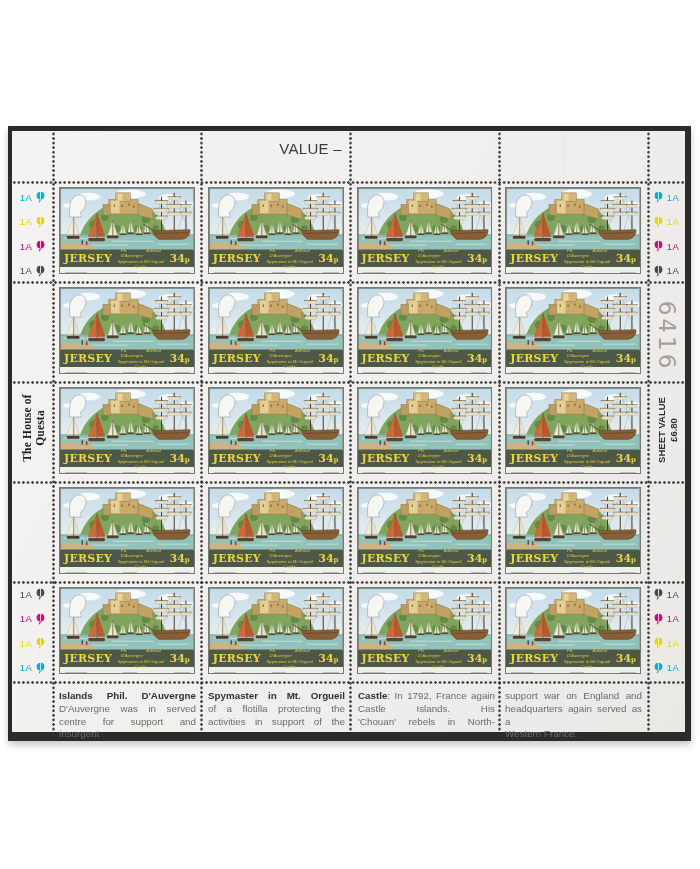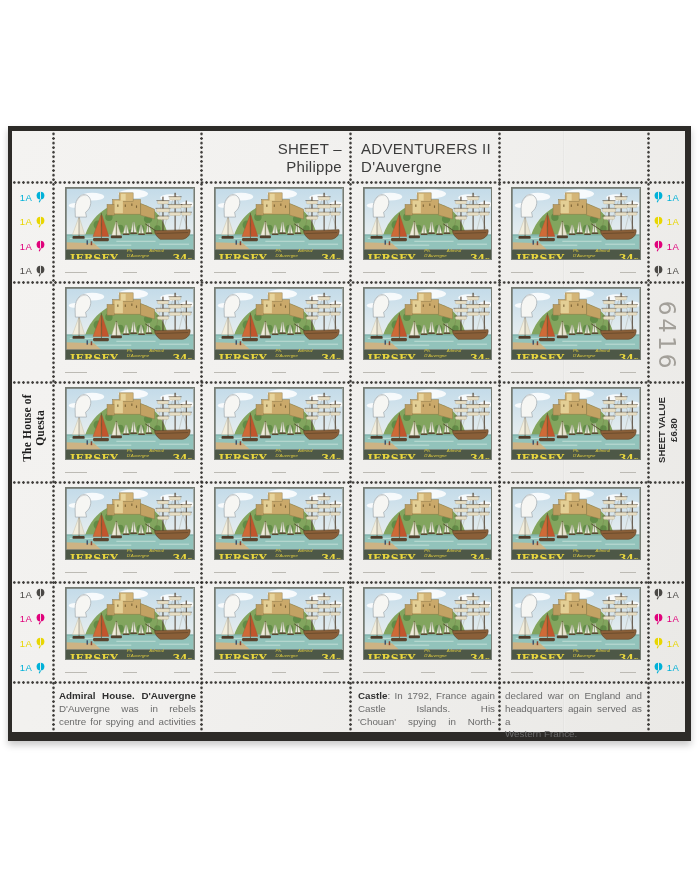--- a/index.html
+++ b/index.html
@@ -24,21 +24,21 @@
 
   
   .hdr{position:absolute;top:9px;font-size:15px;line-height:17.5px;color:#3c3c3c;letter-spacing:.3px;}
   .hdr-left{left:0;width:330px;text-align:right;}
   .hdr-right{left:349px;text-align:left;}
 
   
   .stamp-grid{position:absolute;left:41px;top:51px;width:595px;height:500px;
               display:grid;grid-template-columns:repeat(4,1fr);grid-template-rows:repeat(5,1fr);}
   .stamp{position:relative;}
-  .design{position:absolute;left:12px;top:5px;right:7px;height:73px;border:1px solid #767c73;
+  .design{position:absolute;left:6px;top:5px;right:7px;height:87px;border:1px solid #767c73;
           background:#eef0ec;box-sizing:border-box;overflow:hidden;}
   .pic{display:block;width:100%;height:62px;}
   .band{height:17px;background:#4d5847;display:flex;align-items:center;padding:0 4px;box-sizing:border-box;}
   .country{font-family:"DejaVu Serif",serif;font-weight:bold;font-size:11px;color:#e8d63e;letter-spacing:.2px;}
   .cap{flex:1;display:flex;flex-direction:column;justify-content:center;gap:1px;color:#dcc93f;font-size:6px;zoom:.72;padding:0 4px;}
   .cap1{display:flex;justify-content:space-between;padding:0 8px;}
   .cap2{text-align:center;}
   .denom{color:#e8d63e;font-family:"DejaVu Serif",serif;font-weight:bold;font-size:11px;white-space:nowrap;}
   .dsuf{font-size:7px;}
   .imprint{position:absolute;left:12px;right:12px;top:90px;height:2px;display:flex;justify-content:space-between;}
@@ -201,26 +201,21 @@
   </defs>
 </svg>
 
 <div class="photo">
   <div class="sheet-wrap">
     <div class="paper">
 
       <div class="crease"></div>
 
       <div class="hdr hdr-left">
-        <div>SHEET –</div>
-        <div>Philippe</div>
-      </div>
-      <div class="hdr hdr-right">
-        <div>ADVENTURERS II</div>
-        <div>D'Auvergne</div>
+        <div>VALUE –</div>
       </div>
 
       <div class="stamp-grid" id="stamps">
   <div class="stamp">
     <div class="design">
       <svg class="pic" viewBox="0 0 137 64" preserveAspectRatio="none">
                 <use href="#art"></use>
               </svg>
       <div class="band">
         <span class="country">JERSEY</span>
@@ -846,31 +841,36 @@
         <div class="rot sheetnum">6416</div>
       </div>
       <div class="rbox val-box">
         <div class="rot sheetval">
           <div>SHEET VALUE</div>
           <div>£6.80</div>
         </div>
       </div>
 
       <div class="fcol" id="fcol1">
-          <div class="fl"><span class="fb">Admiral House. D'Auvergne</span></div>
-          <div class="fl"><span>D'Auvergne was in rebels</span></div>
-          <div class="fl"><span>centre for spying and activities</span></div>
+          <div class="fl"><span class="fb">Islands Phil. D'Auvergne</span></div>
+          <div class="fl"><span>D'Auvergne was in served</span></div>
+          <div class="fl"><span>centre for support and insurgent</span></div>
+        </div>
+      <div class="fcol" id="fcol2">
+          <div class="fl"><span class="fb">Spymaster in Mt. Orgueil</span></div>
+          <div class="fl"><span>of a flotilla protecting the</span></div>
+          <div class="fl"><span>activities in support of the</span></div>
         </div>
       <div class="fcol" id="fcol3">
           <div class="fl"><span class="fb">Castle</span><span>: In 1792, France again</span></div>
           <div class="fl"><span>Castle Islands. His</span></div>
-          <div class="fl"><span>'Chouan' spying in North-</span></div>
+          <div class="fl"><span>'Chouan' rebels in North-</span></div>
         </div>
       <div class="fcol" id="fcol4">
-          <div class="fl"><span>declared war on England and</span></div>
+          <div class="fl"><span>support war on England and</span></div>
           <div class="fl"><span>headquarters again served as a</span></div>
           <div class="fl nj"><span>Western France.</span></div>
         </div>
 
       <div class="ph" style="top:48.5px"></div>
       <div class="ph" style="top:148.5px"></div>
       <div class="ph" style="top:248.5px"></div>
       <div class="ph" style="top:348.5px"></div>
       <div class="ph" style="top:448.5px"></div>
       <div class="ph" style="top:548.5px"></div>

